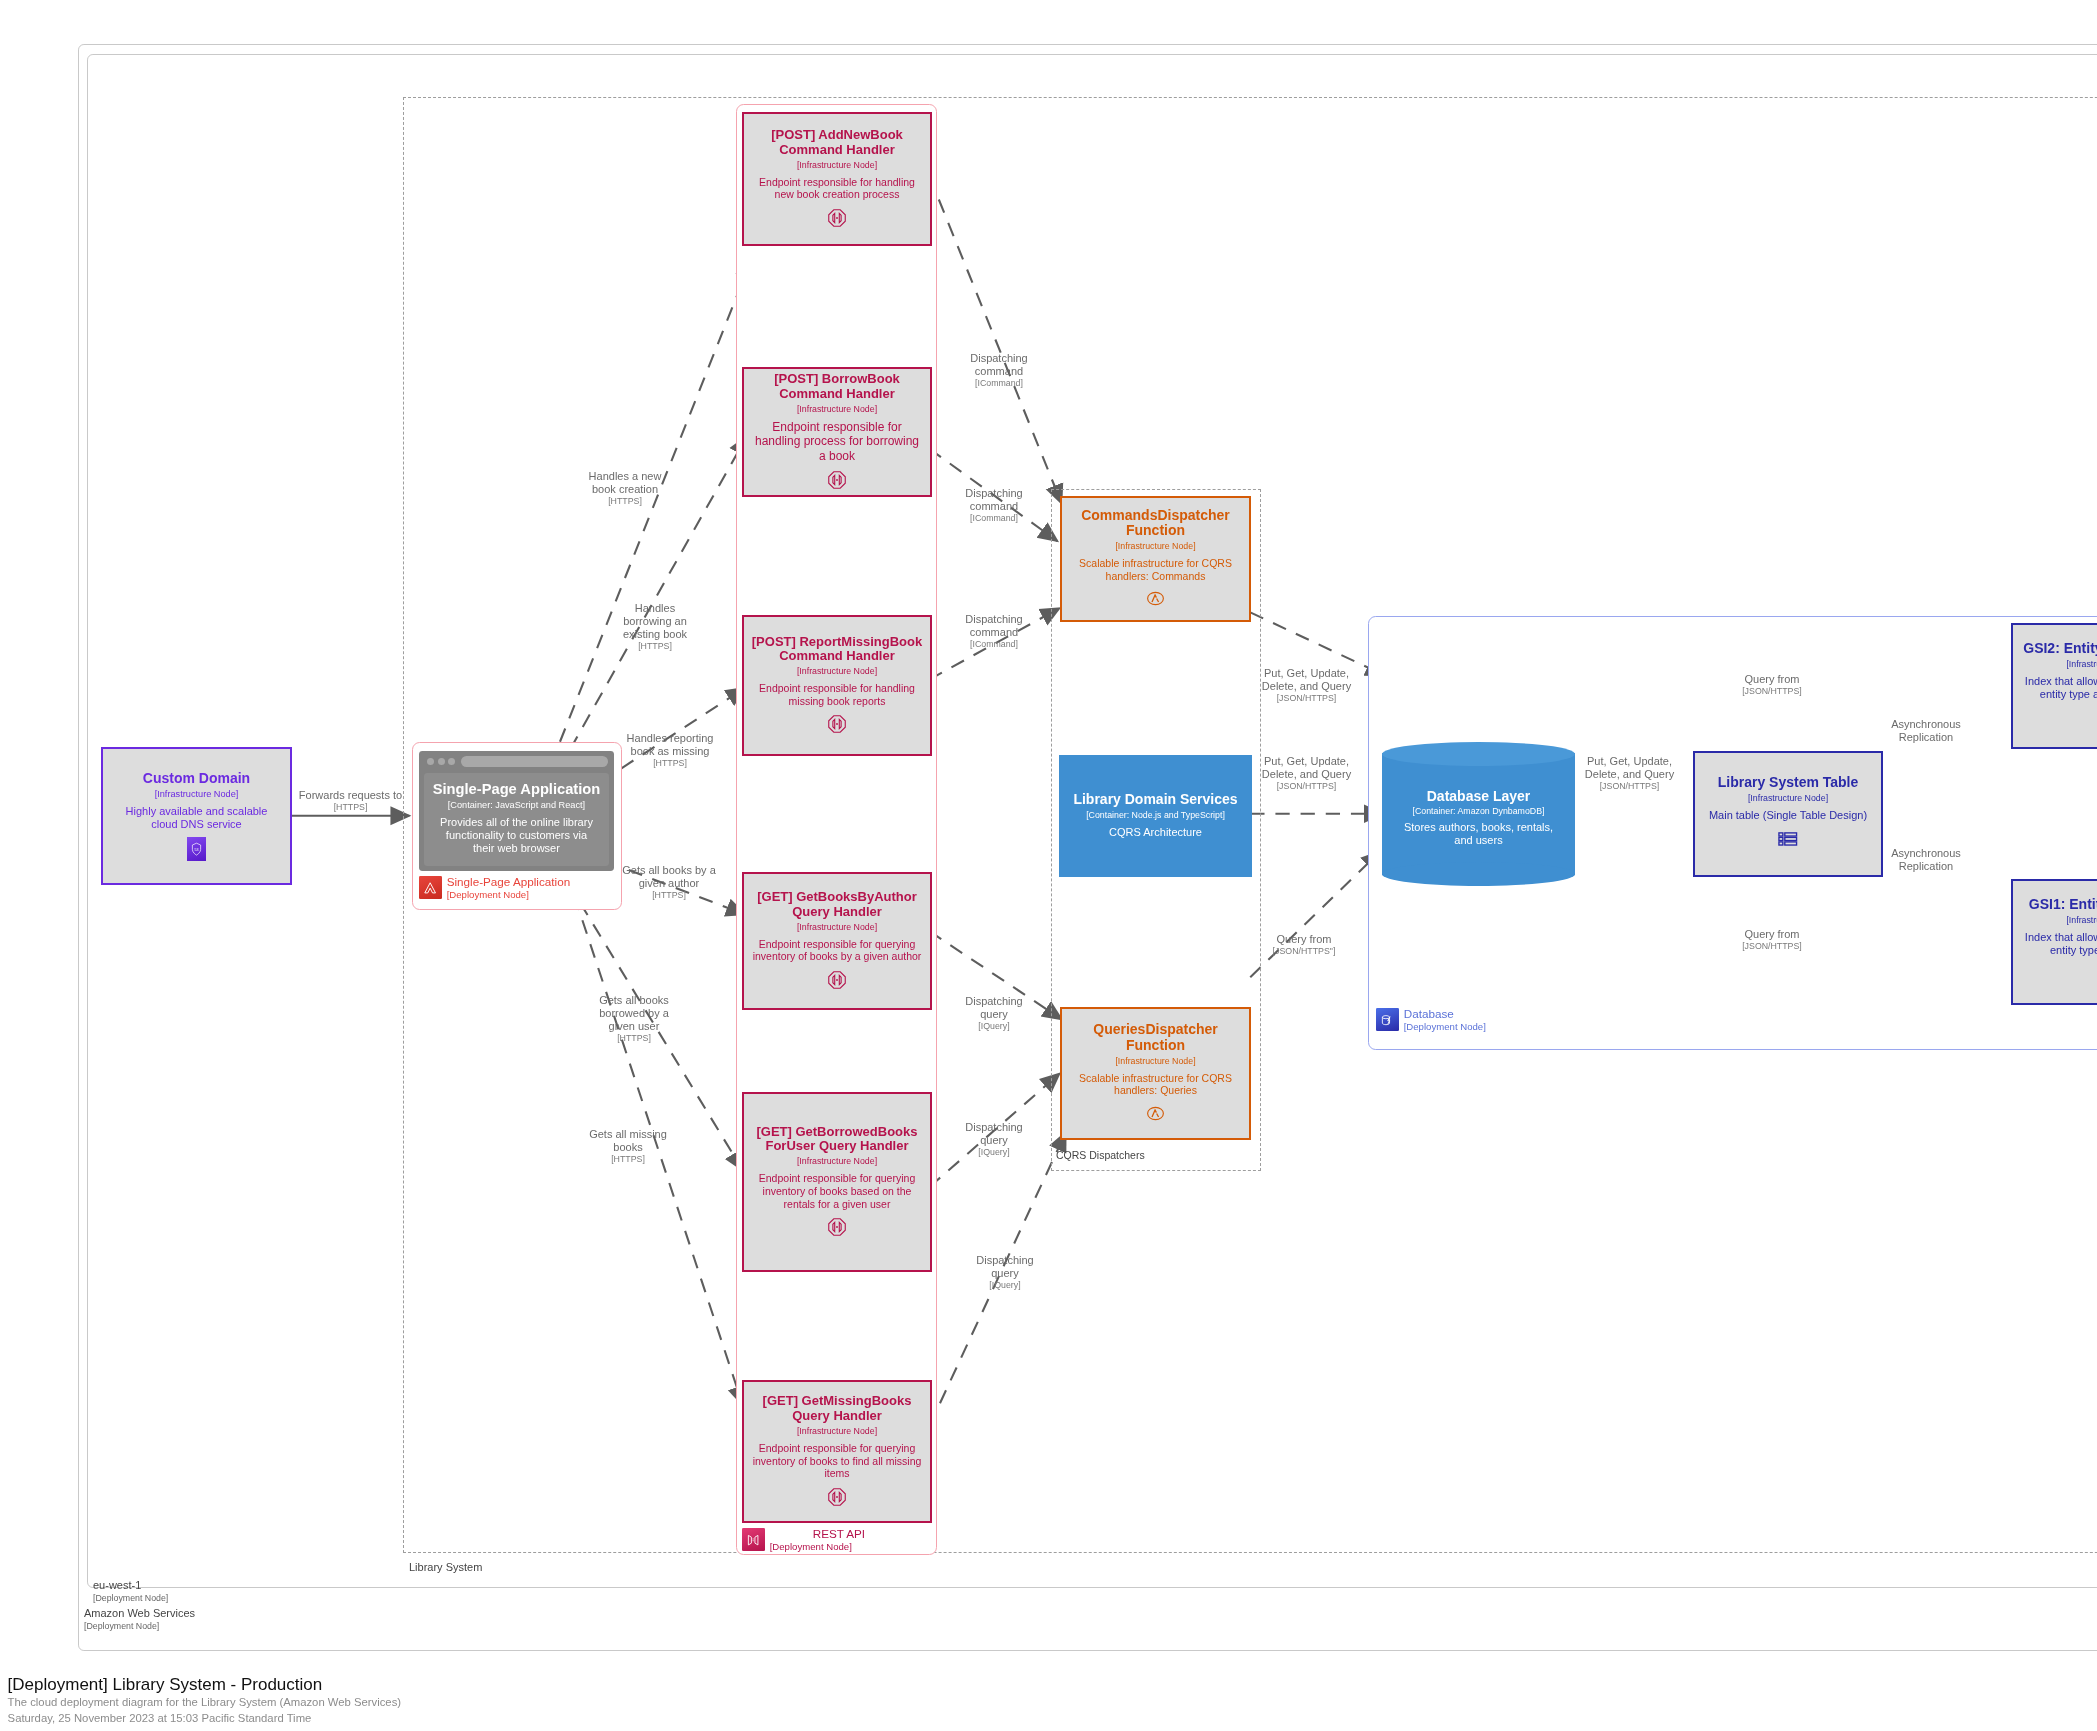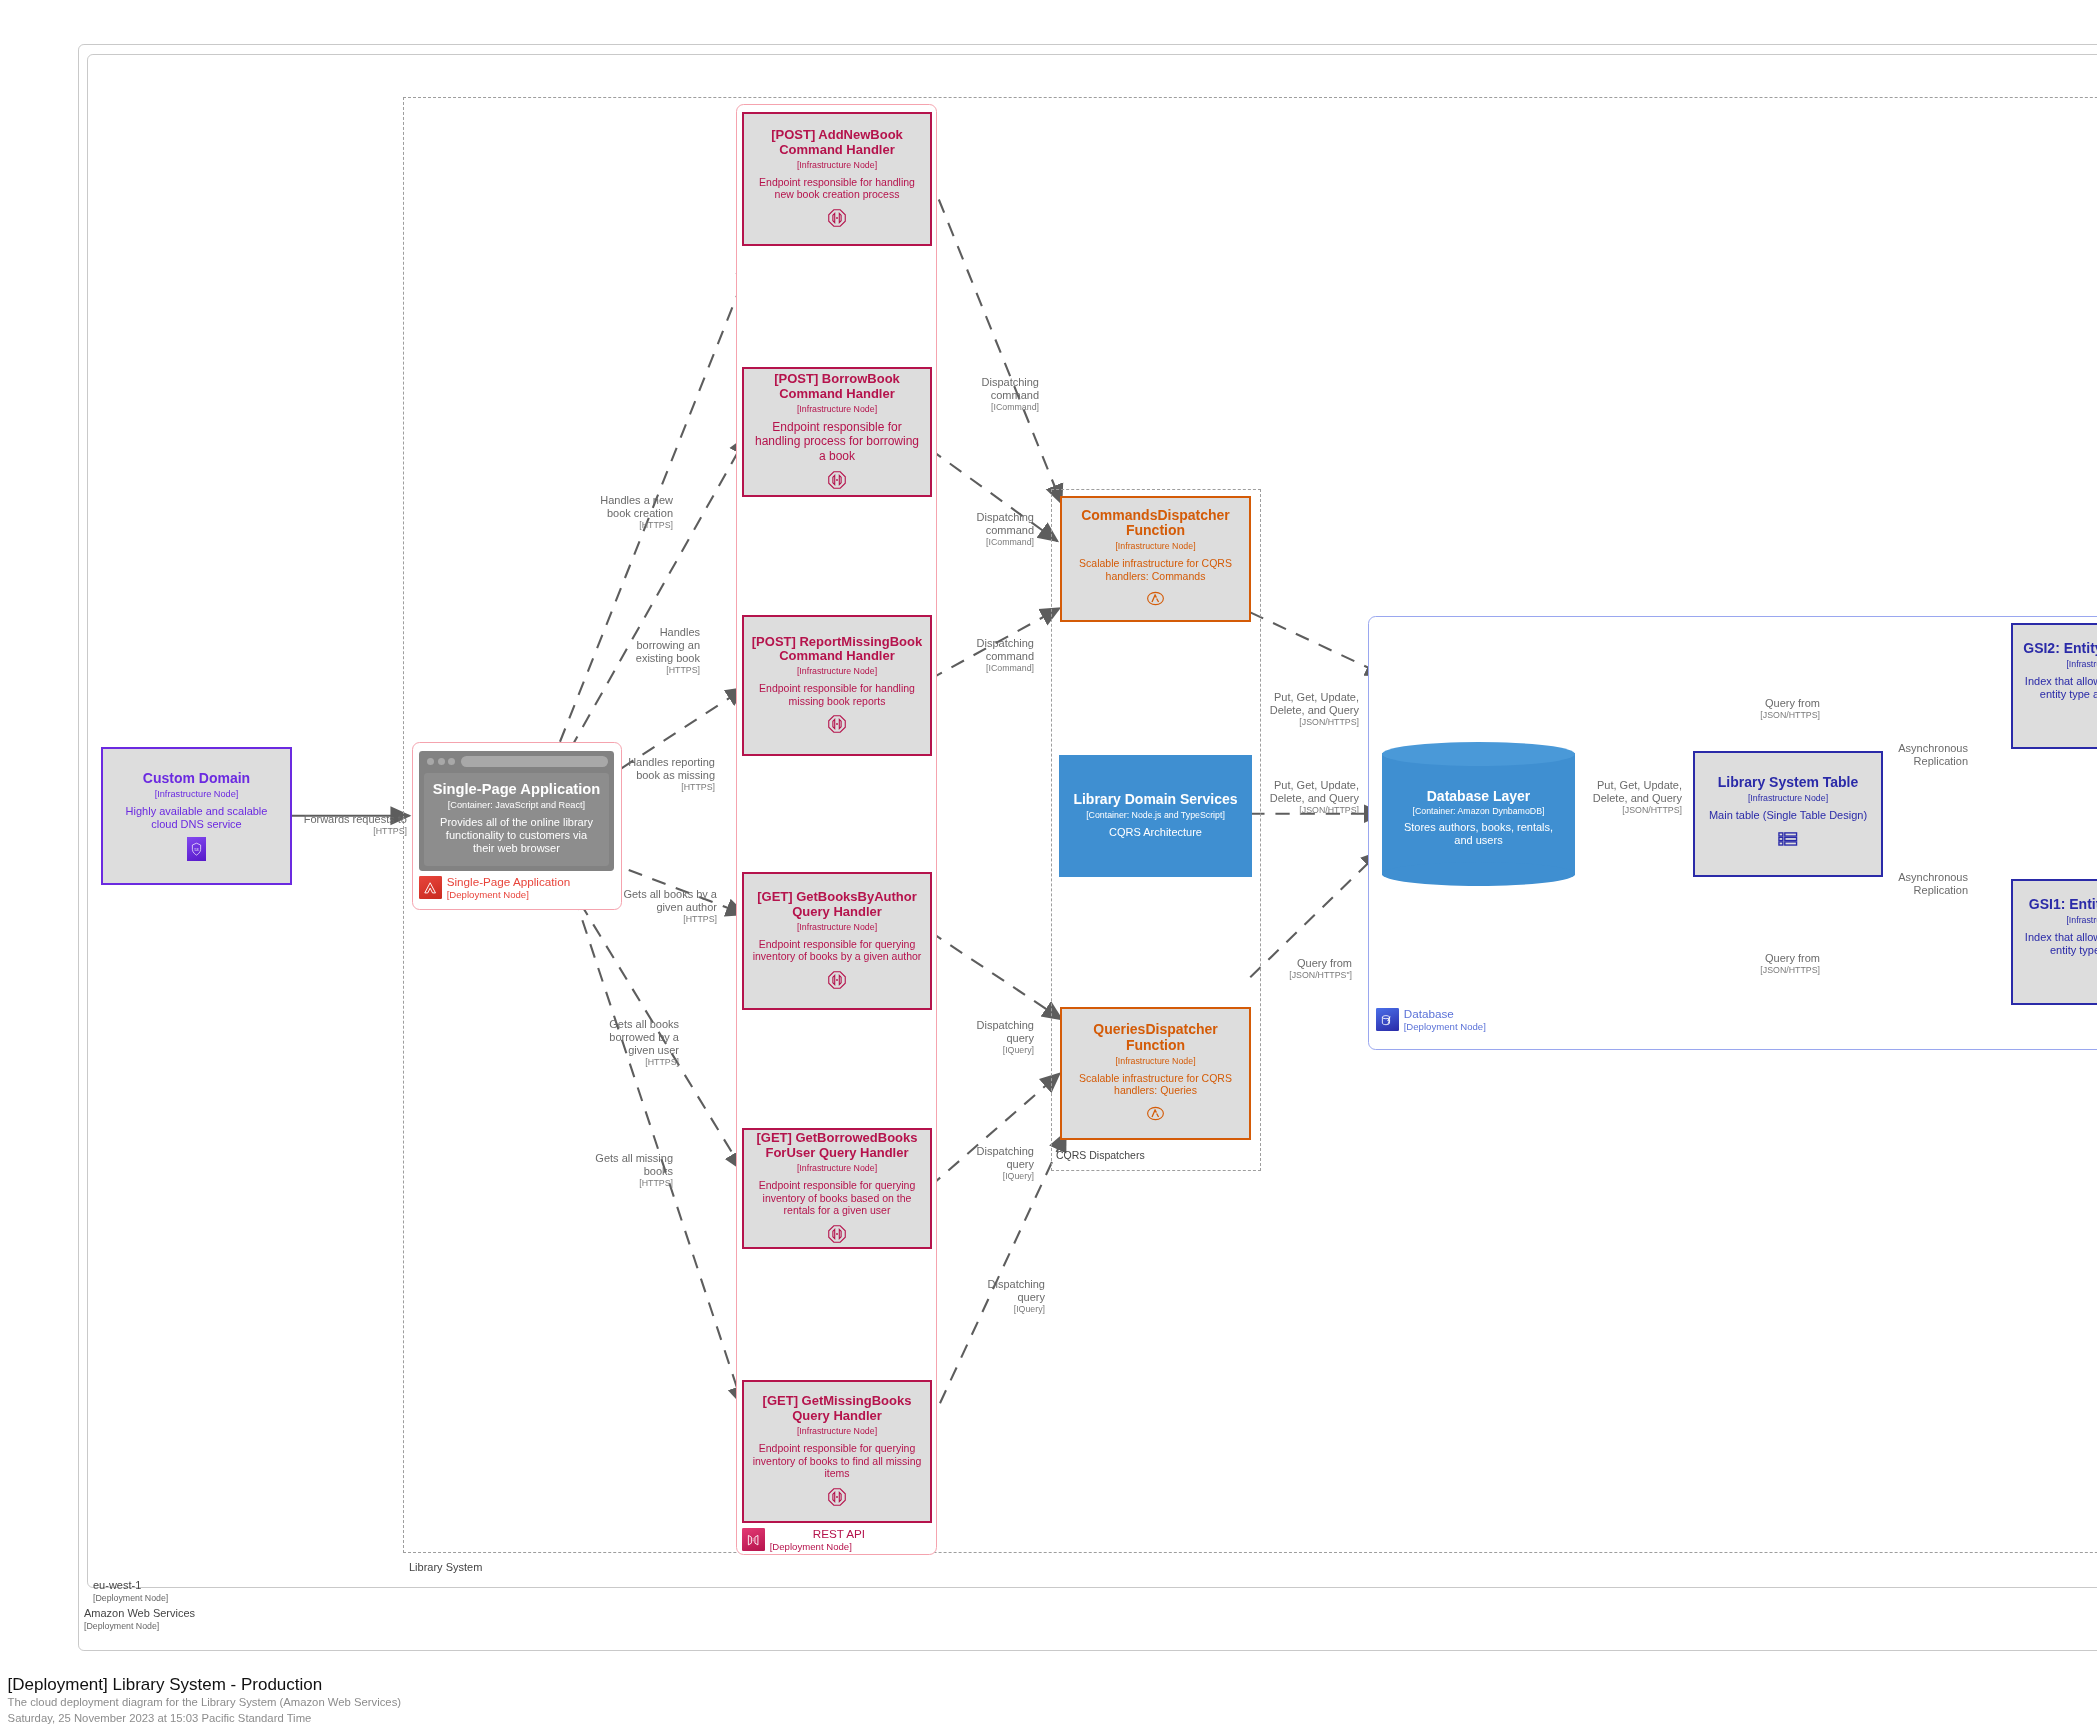--- a/index.html
+++ b/index.html
@@ -21,22 +21,22 @@
 
   
   .dn{position:absolute;display:flex;align-items:center;gap:5px;}
   .dn .dn-ico{width:22.7px;height:22.7px;flex:0 0 22.7px;border-radius:1.3px;
               display:flex;align-items:center;justify-content:center;}
   .dn .dn-tx{line-height:1.2;}
   .dn .dn-tx .n{font-size:11.7px;display:block;}
   .dn .dn-tx .t{font-size:9.6px;display:block;}
 
   
-  .elabel{position:absolute;text-align:right;color:#6b6b6b;line-height:1.18;
-          font-size:11px;white-space:nowrap;margin-top:24px;}
+  .elabel{position:absolute;text-align:center;color:#6b6b6b;line-height:1.18;
+          font-size:11px;white-space:nowrap;}
   .elabel .tech{display:block;font-size:8.8px;color:#7a7a7a;}
 
   svg.wires{position:absolute;left:0;top:0;width:2295px;height:1731px;pointer-events:none;}
 
   
   #footer{position:absolute;left:7.6px;top:1674px;}
   #footer .f1{font-size:17px;color:#111;line-height:1.25;}
   #footer .f2{font-size:11.3px;color:#8c8c8c;line-height:1.35;text-align:center;}
   #footer .f3{font-size:11.3px;color:#8c8c8c;line-height:1.35;}
 
@@ -209,21 +209,21 @@
     <div class="desc" style="font-size:10.5px;max-width:172px;">Endpoint responsible for querying inventory of books by a given author</div>
     <div class="gicon">
       <svg width="22" height="22" viewBox="0 0 24 24">
           <path d="M8.5 3 H15.5 L21 8.5 V15.5 L15.5 21 H8.5 L3 15.5 V8.5 Z" fill="none" stroke="#b5134c" stroke-width="1.2"></path>
           <path d="M9.5 7 L7.5 9 V15 L9.5 17 Z M14.5 7 L16.5 9 V15 L14.5 17 Z" fill="none" stroke="#b5134c" stroke-width="1.2"></path>
           <path d="M11 12 h2" stroke="#b5134c" stroke-width="1.4"></path>
         </svg>
     </div>
   </div>
 
-  <div class="node pal-rest" style="left:742px;top:1128px;width:190px;height:121px;">
+  <div class="node pal-rest" style="left:742px;top:1092px;width:190px;height:180px;">
     <div class="title" style="font-size:13px;">[GET] GetBorrowedBooks ForUser Query Handler</div>
     <div class="meta" style="font-size:8.8px;">[Infrastructure Node]</div>
     <div class="desc" style="font-size:10.5px;max-width:174px;">Endpoint responsible for querying inventory of books based on the rentals for a given user</div>
     <div class="gicon">
       <svg width="22" height="22" viewBox="0 0 24 24">
           <path d="M8.5 3 H15.5 L21 8.5 V15.5 L15.5 21 H8.5 L3 15.5 V8.5 Z" fill="none" stroke="#b5134c" stroke-width="1.2"></path>
           <path d="M9.5 7 L7.5 9 V15 L9.5 17 Z M14.5 7 L16.5 9 V15 L14.5 17 Z" fill="none" stroke="#b5134c" stroke-width="1.2"></path>
           <path d="M11 12 h2" stroke="#b5134c" stroke-width="1.4"></path>
         </svg>
     </div>

